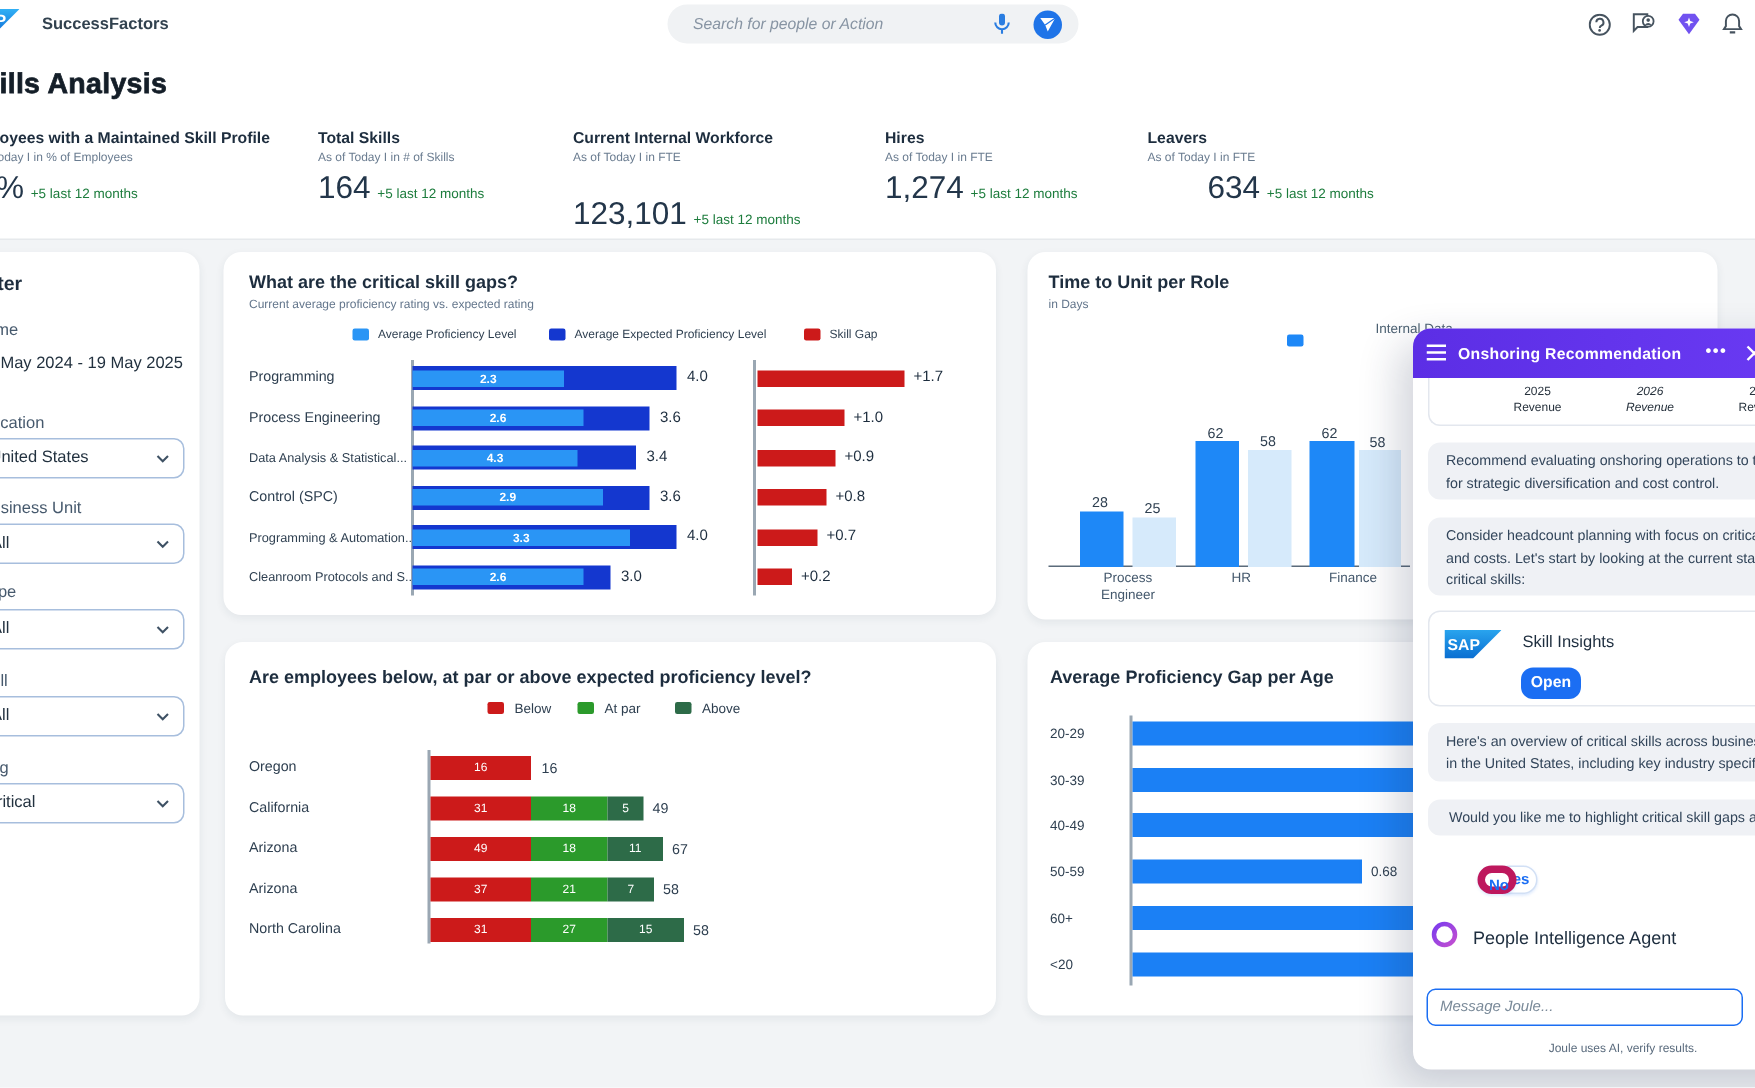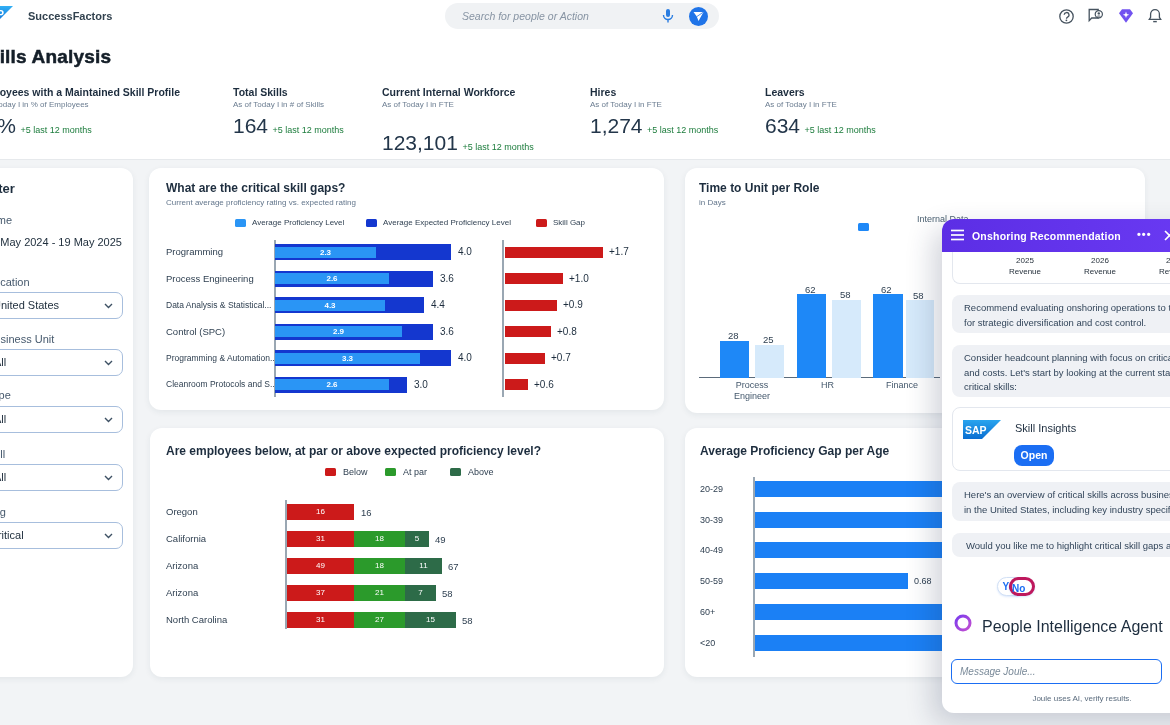--- a/index.html
+++ b/index.html
@@ -80,39 +80,39 @@
   </div>
 
   <div class="abs" style="left:-24px;top:46px;font-size:19px;font-weight:800;color:#141e28;letter-spacing:0.2px;-webkit-text-stroke:0.5px #141e28;">Skills Analysis</div>
 
   <div id="kpis">
     <div class="abs" style="left:-26px;top:86px;">
       <div class="kpi-label">Employees with a Maintained Skill Profile</div>
       <div class="kpi-sub">As of Today I in % of Employees</div>
       <div style="margin-top:5px;"><span class="kpi-val">87%</span> <span class="kpi-green">+5 last 12 months</span></div>
     </div>
-    <div class="abs" style="left:233px;top:86px;">
+    <div class="abs" style="left:212px;top:86px;">
       <div class="kpi-label">Total Skills</div>
       <div class="kpi-sub">As of Today I in # of Skills</div>
       <div style="margin-top:5px;"><span class="kpi-val">164</span> <span class="kpi-green">+5 last 12 months</span></div>
     </div>
     <div class="abs" style="left:382px;top:86px;">
       <div class="kpi-label">Current Internal Workforce</div>
       <div class="kpi-sub">As of Today I in FTE</div>
       <div style="margin-top:22px;"><span class="kpi-val">123,101</span> <span class="kpi-green">+5 last 12 months</span></div>
     </div>
     <div class="abs" style="left:590px;top:86px;">
       <div class="kpi-label">Hires</div>
       <div class="kpi-sub">As of Today I in FTE</div>
       <div style="margin-top:5px;"><span class="kpi-val">1,274</span> <span class="kpi-green">+5 last 12 months</span></div>
     </div>
     <div class="abs" style="left:765px;top:86px;">
       <div class="kpi-label">Leavers</div>
       <div class="kpi-sub">As of Today I in FTE</div>
-      <div style="margin-top:5px;"><span class="kpi-val">634</span> <span class="kpi-green">+5 last 12 months</span></div>
+      <div style="margin-top:5px;margin-left:40px;"><span class="kpi-val">634</span> <span class="kpi-green">+5 last 12 months</span></div>
     </div>
   </div>
 
   <div class="card" style="left:-30px;top:168px;width:163px;height:509px;"></div>
   <div id="filter">
     <div class="abs" style="left:-17px;top:181px;font-size:13px;font-weight:bold;color:#1d2d3e;">Filter</div>
     <div class="abs flabel" style="left:-12px;top:214px;">Time</div>
     <div class="abs" style="left:-15px;top:236px;font-size:11px;color:#22313f;white-space:nowrap;">20 May 2024 - 19 May 2025</div>
     <div class="abs flabel" style="left:-12px;top:276px;">Location</div>
     <div class="fselect" style="top:292px;">
@@ -174,21 +174,21 @@
       <div class="tlbl" style="left:166px;top:272.5px;">Process Engineering</div>
       <div class="bar" style="left:275px;top:270.5px;width:158px;height:16px;background:#1437cf;"></div>
       <div class="bar" style="left:275px;top:273px;width:114px;height:11px;background:#2a95f5;color:#fff;font-size:8px;font-weight:bold;text-align:center;line-height:11px;">2.6</div>
       <div class="abs" style="left:440px;top:272.5px;font-size:10px;color:#1d2d3e;">3.6</div>
       <div class="bar" style="left:504.5px;top:273px;width:58px;height:11px;background:#cc1a1a;"></div>
       <div class="abs" style="left:569px;top:272.5px;font-size:10px;color:#1d2d3e;">+1.0</div>
 
       <div class="abs" style="left:166px;top:299.5px;font-size:8.5px;color:#2e3f50;white-space:nowrap;">Data Analysis &amp; Statistical...</div>
       <div class="bar" style="left:275px;top:297px;width:149px;height:16px;background:#1437cf;"></div>
       <div class="bar" style="left:275px;top:299.5px;width:110px;height:11px;background:#2a95f5;color:#fff;font-size:8px;font-weight:bold;text-align:center;line-height:11px;">4.3</div>
-      <div class="abs" style="left:431px;top:299px;font-size:10px;color:#1d2d3e;">4.4</div>
+      <div class="abs" style="left:431px;top:299px;font-size:10px;color:#1d2d3e;">3.4</div>
       <div class="bar" style="left:504.5px;top:299.5px;width:52px;height:11px;background:#cc1a1a;"></div>
       <div class="abs" style="left:563px;top:299px;font-size:10px;color:#1d2d3e;">+0.9</div>
 
       <div class="tlbl" style="left:166px;top:325.5px;">Control (SPC)</div>
       <div class="bar" style="left:275px;top:323.5px;width:158px;height:16px;background:#1437cf;"></div>
       <div class="bar" style="left:275px;top:326px;width:127px;height:11px;background:#2a95f5;color:#fff;font-size:8px;font-weight:bold;text-align:center;line-height:11px;">2.9</div>
       <div class="abs" style="left:440px;top:325.5px;font-size:10px;color:#1d2d3e;">3.6</div>
       <div class="bar" style="left:504.5px;top:326px;width:46px;height:11px;background:#cc1a1a;"></div>
       <div class="abs" style="left:557px;top:325.5px;font-size:10px;color:#1d2d3e;">+0.8</div>
 
@@ -197,21 +197,21 @@
       <div class="bar" style="left:275px;top:352.5px;width:145px;height:11px;background:#2a95f5;color:#fff;font-size:8px;font-weight:bold;text-align:center;line-height:11px;">3.3</div>
       <div class="abs" style="left:458px;top:352px;font-size:10px;color:#1d2d3e;">4.0</div>
       <div class="bar" style="left:504.5px;top:352.5px;width:40px;height:11px;background:#cc1a1a;"></div>
       <div class="abs" style="left:551px;top:352px;font-size:10px;color:#1d2d3e;">+0.7</div>
 
       <div class="abs" style="left:166px;top:379px;font-size:8.5px;color:#2e3f50;white-space:nowrap;">Cleanroom Protocols and S...</div>
       <div class="bar" style="left:275px;top:376.5px;width:132px;height:16px;background:#1437cf;"></div>
       <div class="bar" style="left:275px;top:379px;width:114px;height:11px;background:#2a95f5;color:#fff;font-size:8px;font-weight:bold;text-align:center;line-height:11px;">2.6</div>
       <div class="abs" style="left:414px;top:378.5px;font-size:10px;color:#1d2d3e;">3.0</div>
       <div class="bar" style="left:504.5px;top:379px;width:23px;height:11px;background:#cc1a1a;"></div>
-      <div class="abs" style="left:534px;top:378.5px;font-size:10px;color:#1d2d3e;">+0.6</div>
+      <div class="abs" style="left:534px;top:378.5px;font-size:10px;color:#1d2d3e;">+0.2</div>
     </div>
   </div>
 
   <div class="card" style="left:685px;top:168px;width:460px;height:245px;"></div>
   <div id="card3">
     <div class="abs ctitle" style="left:699px;top:181px;">Time to Unit per Role</div>
     <div class="abs csub" style="left:699px;top:198px;">in Days</div>
     <div class="sq" style="left:858px;top:223px;background:#1e88f7;"></div>
     <div class="abs" style="left:873px;top:214px;font-size:9px;color:#4d6273;padding-left:44px;">Internal Data</div>
     <div class="abs" style="left:699px;top:377px;width:241px;height:1px;background:#5b6b7b;"></div>
@@ -295,21 +295,21 @@
       <line x1="0" y1="10.5" x2="13" y2="10.5" stroke="#fff" stroke-width="1.7"></line>
     </svg>
     <div class="abs" style="left:30px;top:11px;font-size:10.5px;font-weight:bold;color:#ffffff;letter-spacing:0.2px;">Onshoring Recommendation</div>
     <div class="abs" style="left:195px;top:9px;font-size:11px;font-weight:bold;color:#ffffff;letter-spacing:1px;">•••</div>
     <svg class="abs" style="left:222px;top:11px;" width="11" height="11" viewBox="0 0 11 11">
       <path d="M1 1 L10 10 M10 1 L1 10" stroke="#fff" stroke-width="1.6"></path>
     </svg>
 
     <div class="abs" style="left:10px;top:33px;width:268px;height:32px;border-left:1px solid #e3e7ee;border-bottom:1px solid #e3e7ee;border-radius:0 0 0 8px;"></div>
     <div class="abs" style="left:60px;top:37px;width:46px;font-size:8px;color:#26313c;text-align:center;line-height:10.5px;">2025<br>Revenue</div>
-    <div class="abs" style="left:135px;top:37px;width:46px;font-size:8px;color:#26313c;text-align:center;line-height:10.5px;">2026<br>Revenue</div>
+    <div class="abs" style="left:135px;top:37px;width:46px;font-size:8px;color:#26313c;text-align:center;line-height:10.5px;font-style:italic;">2026<br>Revenue</div>
     <div class="abs" style="left:210px;top:37px;width:46px;font-size:8px;color:#26313c;text-align:center;line-height:10.5px;">2027<br>Revenue</div>
 
     <div class="bubble" style="left:10px;top:76px;width:262px;height:38px;"></div>
     <div class="abs btext" style="left:22px;top:82px;">Recommend evaluating onshoring operations to the<br>for strategic diversification and cost control.</div>
 
     <div class="bubble" style="left:10px;top:126px;width:262px;height:52px;"></div>
     <div class="abs btext" style="left:22px;top:132px;">Consider headcount planning with focus on critical<br>and costs. Let's start by looking at the current state<br>critical skills:</div>
 
     <div class="abs" style="left:10px;top:188px;width:262px;height:64px;background:#fff;border:1px solid #e3e7ee;border-radius:8px;"></div>
     <svg class="abs" style="left:21px;top:201px;" width="38" height="19" viewBox="0 0 76 38">
@@ -325,30 +325,30 @@
     <div class="abs" style="left:73px;top:203px;font-size:11px;color:#1d2d3e;">Skill Insights</div>
     <div class="abs" style="left:72px;top:226px;width:40px;height:21px;background:#1b6ef3;border-radius:8px;color:#fff;font-size:10.5px;font-weight:bold;text-align:center;line-height:21px;">Open</div>
 
     <div class="bubble" style="left:10px;top:263px;width:262px;height:39px;"></div>
     <div class="abs btext" style="left:22px;top:269px;">Here's an overview of critical skills across business<br>in the United States, including key industry specific</div>
 
     <div class="bubble" style="left:10px;top:314px;width:262px;height:24px;"></div>
     <div class="abs btext" style="left:24px;top:319.5px;">Would you like me to highlight critical skill gaps ac</div>
 
     <div class="abs" style="left:11px;top:358px;width:28px;height:19px;background:#fff;border:1px solid #d2e0f5;border-radius:10px;box-shadow:0 1px 2px rgba(27,110,243,0.15);color:#1b6ef3;font-size:10px;font-weight:bold;text-align:center;line-height:18px;margin-left:44px;">Yes</div>
-    <div class="abs" style="left:43px;top:358px;width:26px;height:19px;background:#fff;border:3px solid #be185d;border-radius:10px;box-shadow:0 1px 2px rgba(27,110,243,0.15);color:#1b6ef3;font-size:10px;font-weight:bold;text-align:left;line-height:18px;margin-left:24px;">No</div>
+    <div class="abs" style="left:43px;top:358px;width:26px;height:19px;background:#fff;border:5px solid #be185d;border-radius:10px;box-shadow:0 1px 2px rgba(27,110,243,0.15);color:#1b6ef3;font-size:10px;font-weight:bold;text-align:right;line-height:18px;">No</div>
 
     <svg class="abs" style="left:12px;top:395px;" width="18" height="18" viewBox="0 0 18 18">
       <defs>
           <linearGradient id="agring" x1="0" y1="0" x2="1" y2="1">
         <stop offset="0" stop-color="#7a3bee"></stop>
             <stop offset="1" stop-color="#c44fd0"></stop>
       </linearGradient>
         </defs>
       <circle cx="9" cy="9" r="7" fill="none" stroke="url(#agring)" stroke-width="3"></circle>
     </svg>
-    <div class="abs" style="left:40px;top:399px;font-size:16px;color:#1d2d3e;">People Intelligence Agent</div>
+    <div class="abs" style="left:40px;top:399px;font-size:12px;color:#1d2d3e;">People Intelligence Agent</div>
 
     <div class="abs" style="left:9px;top:440px;width:211px;height:25px;background:#fff;border:1.5px solid #1b6ef3;border-radius:6px;"></div>
     <div class="abs" style="left:18px;top:447px;font-size:10px;font-style:italic;color:#7a8a99;">Message Joule...</div>
     <div class="abs" style="left:0;top:475px;width:280px;font-size:8px;color:#5a6b7d;text-align:center;">Joule uses AI, verify results.</div>
   </div>
 </div>
 
 </body></html>

